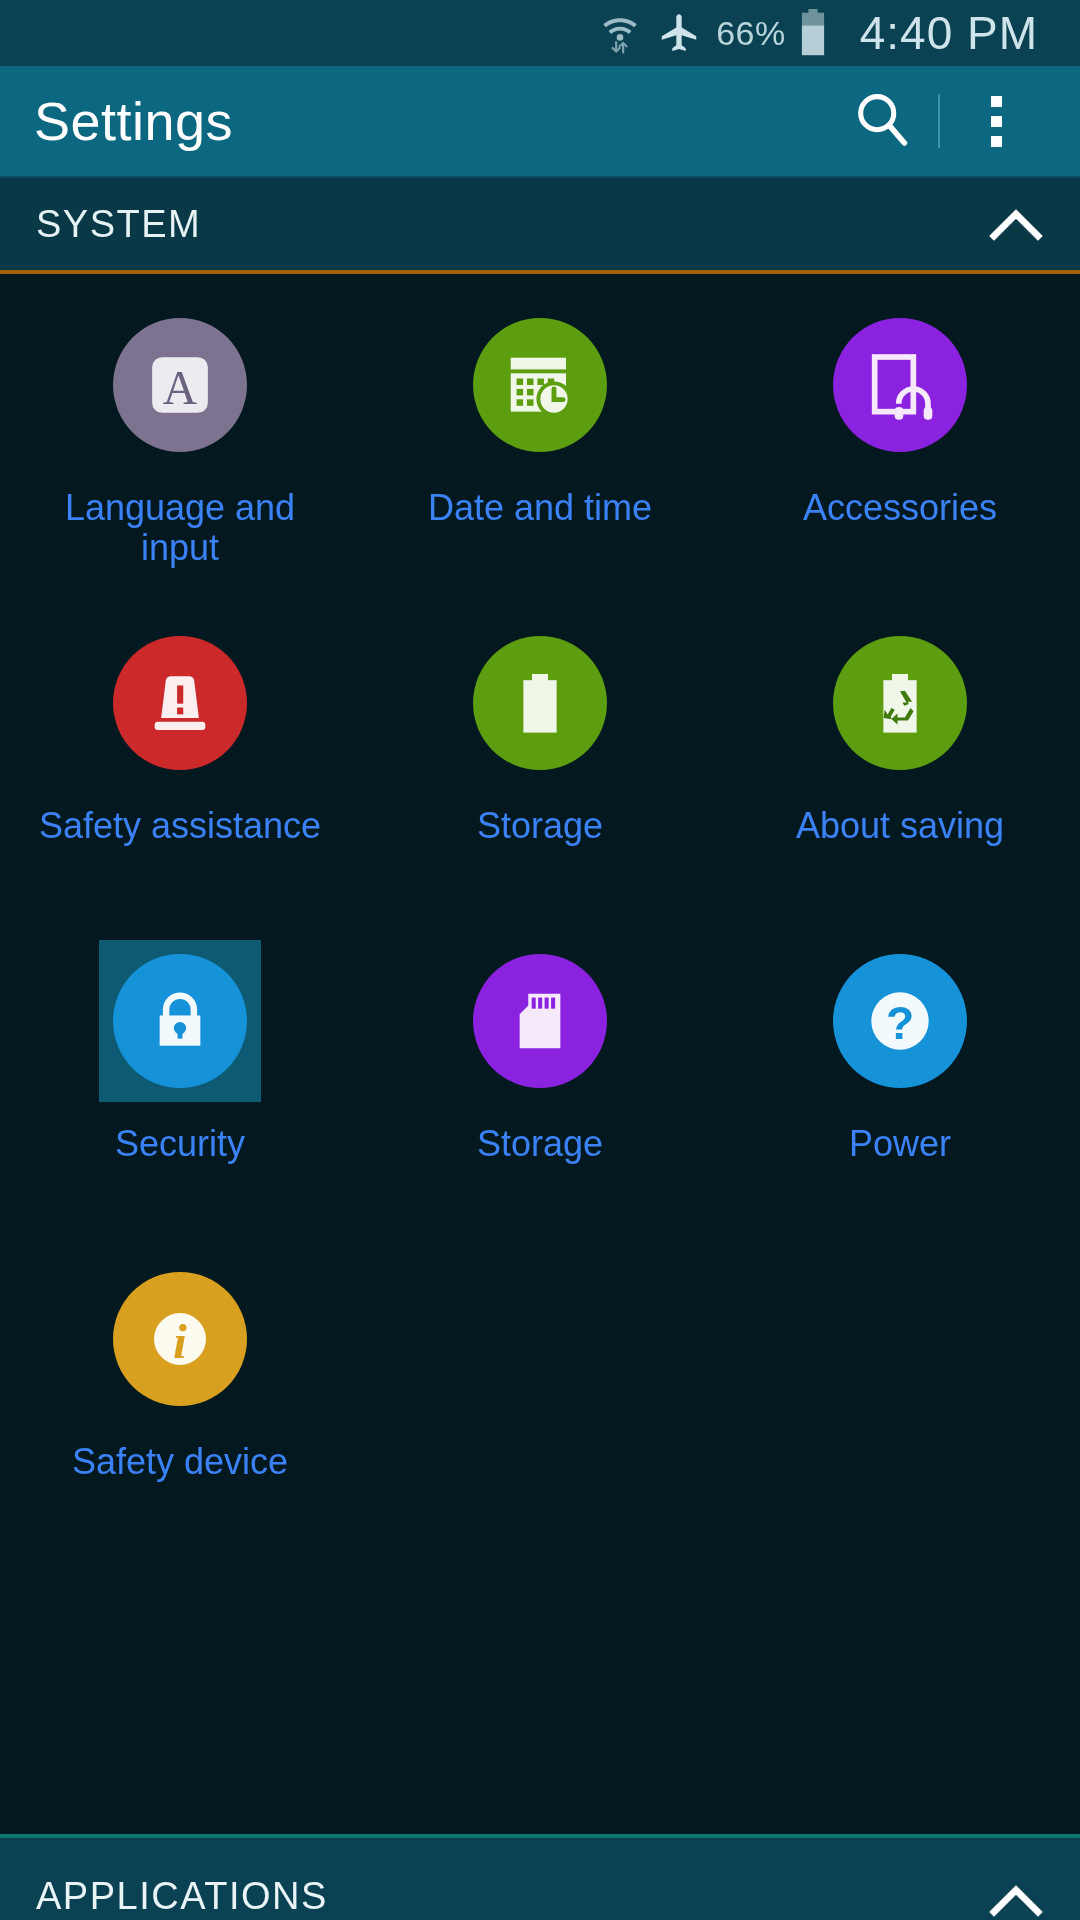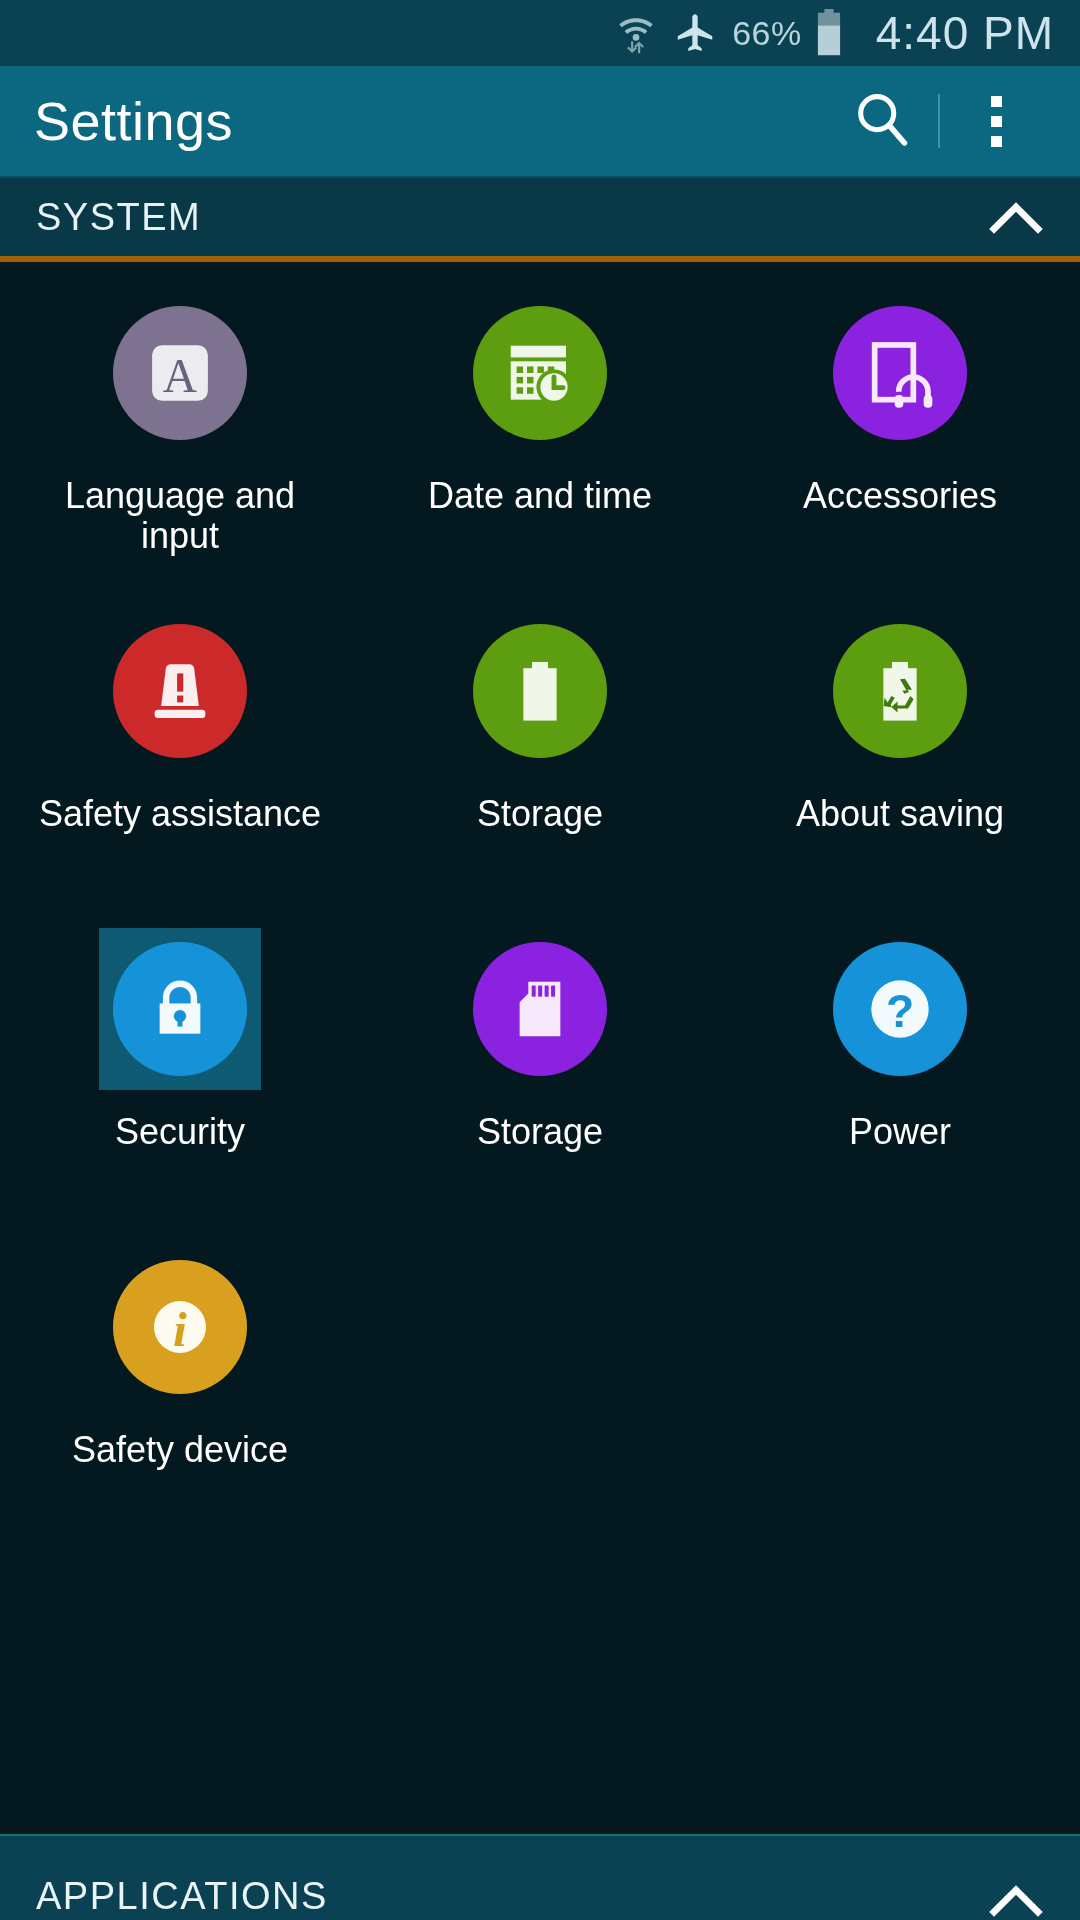--- a/index.html
+++ b/index.html
@@ -8,21 +8,21 @@
     background:#04191f;
     font-family:"Liberation Sans", sans-serif;
     overflow:hidden;
   }
   #screen { position:relative; width:1080px; height:1920px; background:#04191f; }
 
   
   .statusbar {
     height:66px; background:#0a4253;
     display:flex; align-items:center; justify-content:flex-end;
-    padding-right:26px; gap:14px;
+    padding-right:42px; gap:14px;
   }
   .sb-icon { display:flex; align-items:flex-end; }
   .sb-text { color:#b9d4da; font-size:34px; letter-spacing:0.5px; }
   .sb-time { color:#cfe4ea; font-size:46px; letter-spacing:1px; margin-left:20px; }
 
   
   .actionbar {
     height:112px; background:#0b6880;
     display:flex; align-items:center; padding:12px 34px;
     border-bottom:2px solid #0a4f63;
@@ -30,23 +30,23 @@
   }
   .app-title { color:#ffffff; font-size:54px; font-weight:400; letter-spacing:0.5px; flex:1; }
   .ab-actions { display:flex; align-items:center; gap:0; }
   .ab-btn { width:100px; height:112px; display:flex; align-items:center; justify-content:center; }
   .ab-sep { width:2px; height:54px; background:#3f93a8; margin:0 6px; }
   .dots { display:flex; flex-direction:column; gap:9px; }
   .dots span { display:block; width:11px; height:11px; background:#ffffff; }
 
   
   .section {
-    height:84px; background:#093846;
+    height:96px; background:#093846;
     display:flex; align-items:center; padding:0 36px;
-    border-bottom:6px solid #a16207;
+    border-bottom:4px solid #a16207;
   }
   .section-title { color:#e7f2f5; font-size:38px; letter-spacing:1.5px; flex:1; }
   .chev { width:56px; height:36px; }
 
   
   .grid {
     display:grid; grid-template-columns:repeat(3,1fr);
     row-gap:0; padding-top:16px;
   }
   .cell {
@@ -58,28 +58,28 @@
     width:162px; height:162px;
     display:flex; align-items:center; justify-content:center;
     position:relative;
   }
   .iconwrap.selected { background:#0e5a73; }
   .circle {
     width:134px; height:134px; border-radius:50%;
     display:flex; align-items:center; justify-content:center;
   }
   .label {
-    margin-top:22px; color:#ffffff; font-size:36px;
+    margin-top:22px; color:#3b82f6; font-size:36px;
     text-align:center; line-height:1.12; max-width:300px;
   }
 
   
   .section.bottom {
     position:absolute; left:0; bottom:0; width:1080px;
-    height:86px; background:#0a4253; border-top:2px solid #0f766e; border-bottom:none;
+    height:86px; background:#0a4253; border-top:4px solid #0f766e; border-bottom:none;
     align-items:flex-end; padding-bottom:2px;
   }
   .section.bottom .section-title { color:#eaf4f7; }
 </style>
 </head>
 <body>
 
 <div id="screen">
 
   <div class="statusbar">

